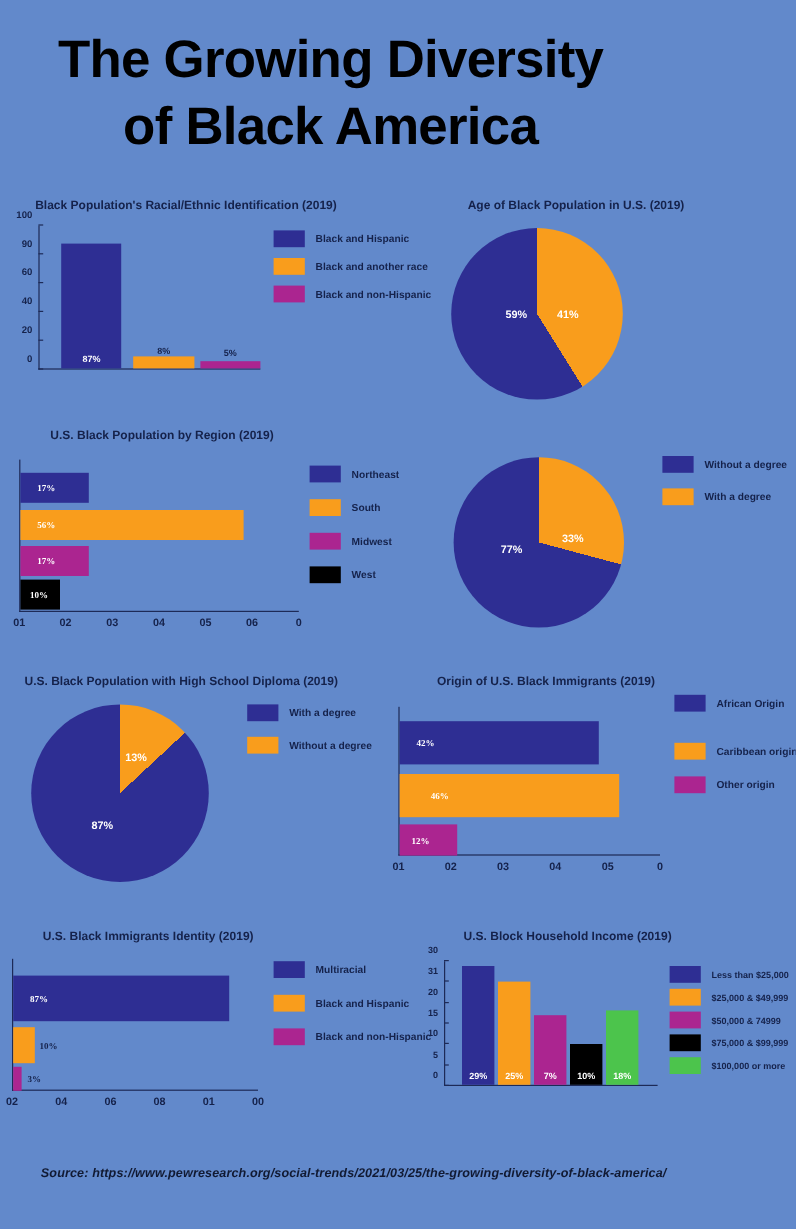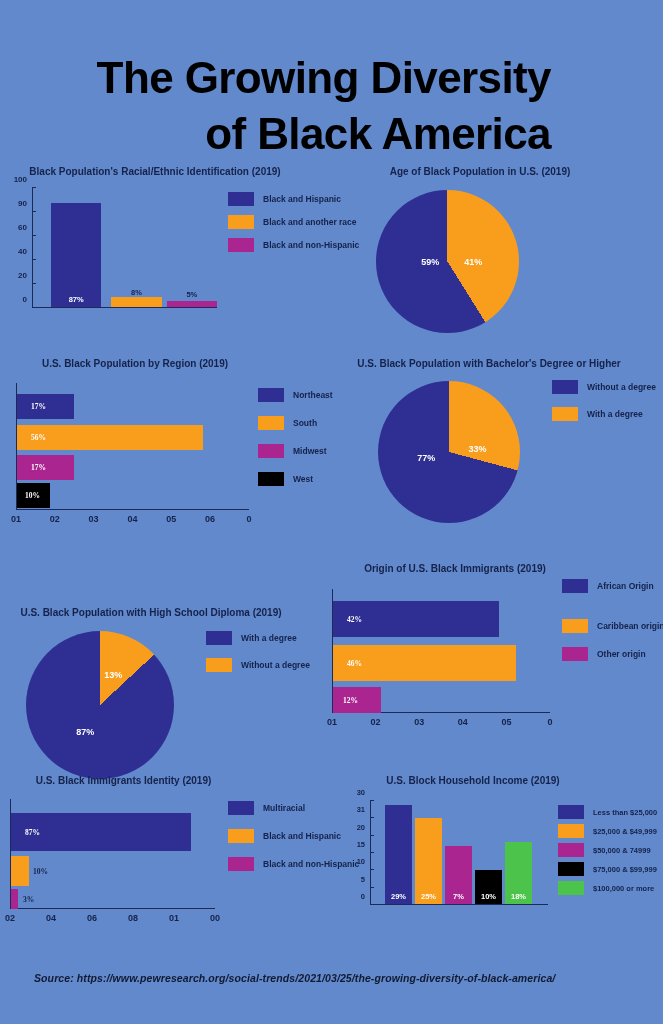--- a/index.html
+++ b/index.html
@@ -7,24 +7,23 @@
     width: 663px; height: 1024px;
     background: #6289cb;
     font-family: "Liberation Sans", sans-serif;
     overflow: hidden;
   }
   #poster { position: relative; width: 663px; height: 1024px; background: #6289cb; }
 
   
   .title {
     position: absolute; left: 0; top: 22px; width: 551px;
-    text-align: right; color: #000;
+    text-align: center; color: #000;
     font-weight: bold; font-size: 44px; line-height: 1.28;
     letter-spacing: -0.6px;
-    margin-top: 28px;
   }
 
   
   .chart { position: absolute; }
   .ctitle {
     color: #15224b; font-size: 10px; font-weight: bold;
     text-align: center; line-height: 1.2; white-space: nowrap;
   }
 
   
@@ -182,41 +181,40 @@
         <span class="llabel">Midwest</span>
       </div>
       <div class="lrow">
         <span class="lswatch" style="background:#000000;"></span>
         <span class="llabel">West</span>
       </div>
     </div>
   </div>
 
   <div class="chart" style="left:330px; top:358px; width:333px; height:190px;">
-    <div class="ctitle" style="position:absolute;left:14px;top:0;width:290px;">U.S. Black Population with Bachelor's Degree or Higher</div>
 
     <div class="pie" style="left:48px; top:23px; width:142px; height:142px;
          background: conic-gradient(from 0deg, #f99d1c 0deg 105deg, #2e2e93 105deg 360deg);">
       <span class="pielabel" style="left:34%; top:54%;">77%</span>
       <span class="pielabel" style="left:70%; top:48%;">33%</span>
     </div>
 
     <div class="legend" style="left:222px; top:22px;">
       <div class="lrow" style="margin-bottom:13px;">
         <span class="lswatch" style="background:#2e2e93;"></span>
         <span class="llabel">Without a degree</span>
       </div>
       <div class="lrow">
         <span class="lswatch" style="background:#f99d1c;"></span>
         <span class="llabel">With a degree</span>
       </div>
     </div>
   </div>
 
-  <div class="chart" style="left:0px; top:563px; width:330px; height:190px;margin-top:44px;">
+  <div class="chart" style="left:0px; top:563px; width:330px; height:190px;">
     <div class="ctitle" style="position:absolute;left:6px;top:0;width:290px;">U.S. Black Population with High School Diploma (2019)</div>
 
     <div class="pie" style="left:26px; top:24px; width:148px; height:148px;
          background: conic-gradient(from 0deg, #f99d1c 0deg 47deg, #2e2e93 47deg 360deg);">
       <span class="pielabel" style="left:40%; top:68%;">87%</span>
       <span class="pielabel" style="left:59%; top:30%;">13%</span>
     </div>
 
     <div class="legend" style="left:206px; top:24px;">
       <div class="lrow" style="margin-bottom:13px;">
@@ -240,21 +238,21 @@
       <div class="xtick" style="left:0%">01</div>
       <div class="xtick" style="left:20%">02</div>
       <div class="xtick" style="left:40%">03</div>
       <div class="xtick" style="left:60%">04</div>
       <div class="xtick" style="left:80%">05</div>
       <div class="xtick" style="left:100%">0</div>
 
       <div class="hbar" style="left:1px; top:12px; width:76%; height:36px; background:#2e2e93;align-items:center;">
         <span class="blabel">42%</span>
       </div>
-      <div class="hbar" style="left:1px; top:56px; width:84%; height:36px; background:#f99d1c;">
+      <div class="hbar" style="left:1px; top:56px; width:84%; height:36px; background:#f99d1c;padding-left:12px;">
         <span class="blabel">46%</span>
       </div>
       <div class="hbar" style="left:1px; top:98px; width:22%; height:26px; background:#ab2590;">
         <span class="blabel" style="margin-left:10px;">12%</span>
       </div>
     </div>
 
     <div class="legend" style="left:242px; top:16px;">
       <div class="lrow" style="margin-bottom:26px;">
         <span class="lswatch" style="background:#2e2e93;"></span>

